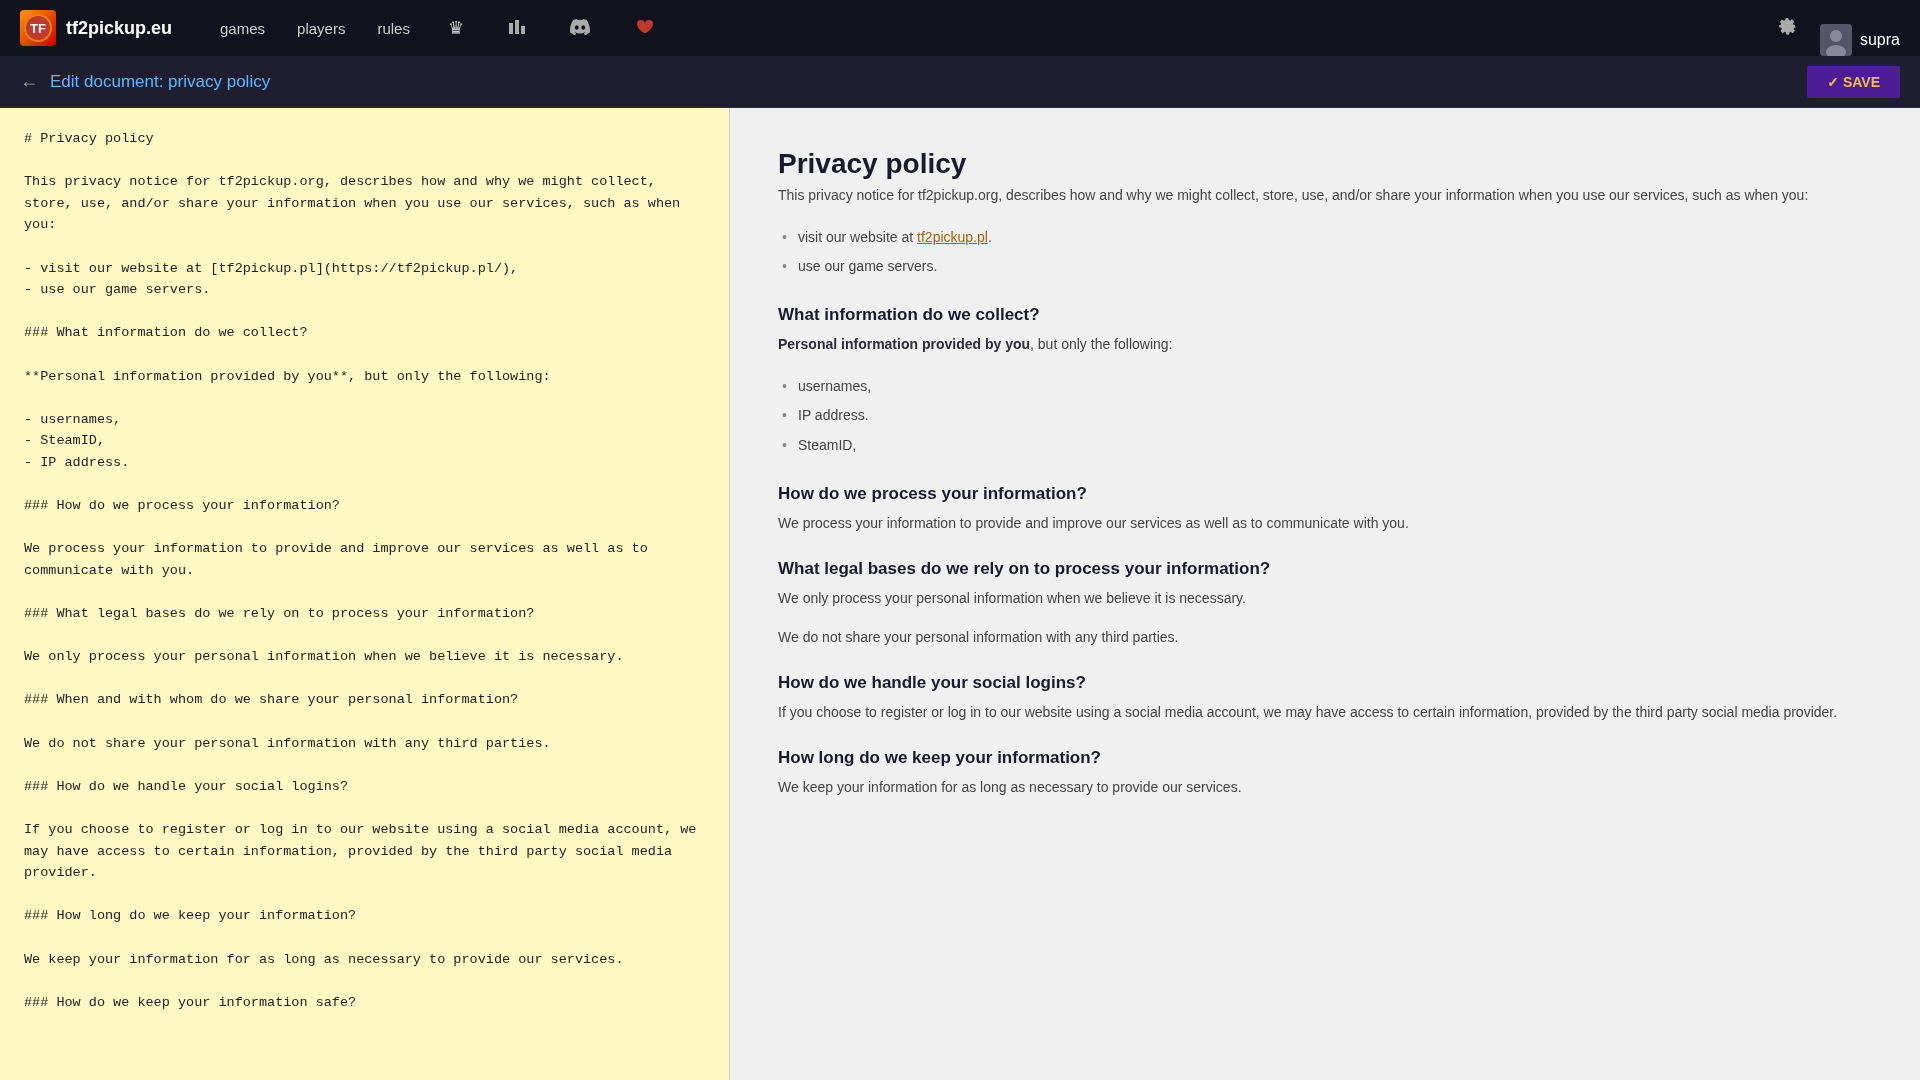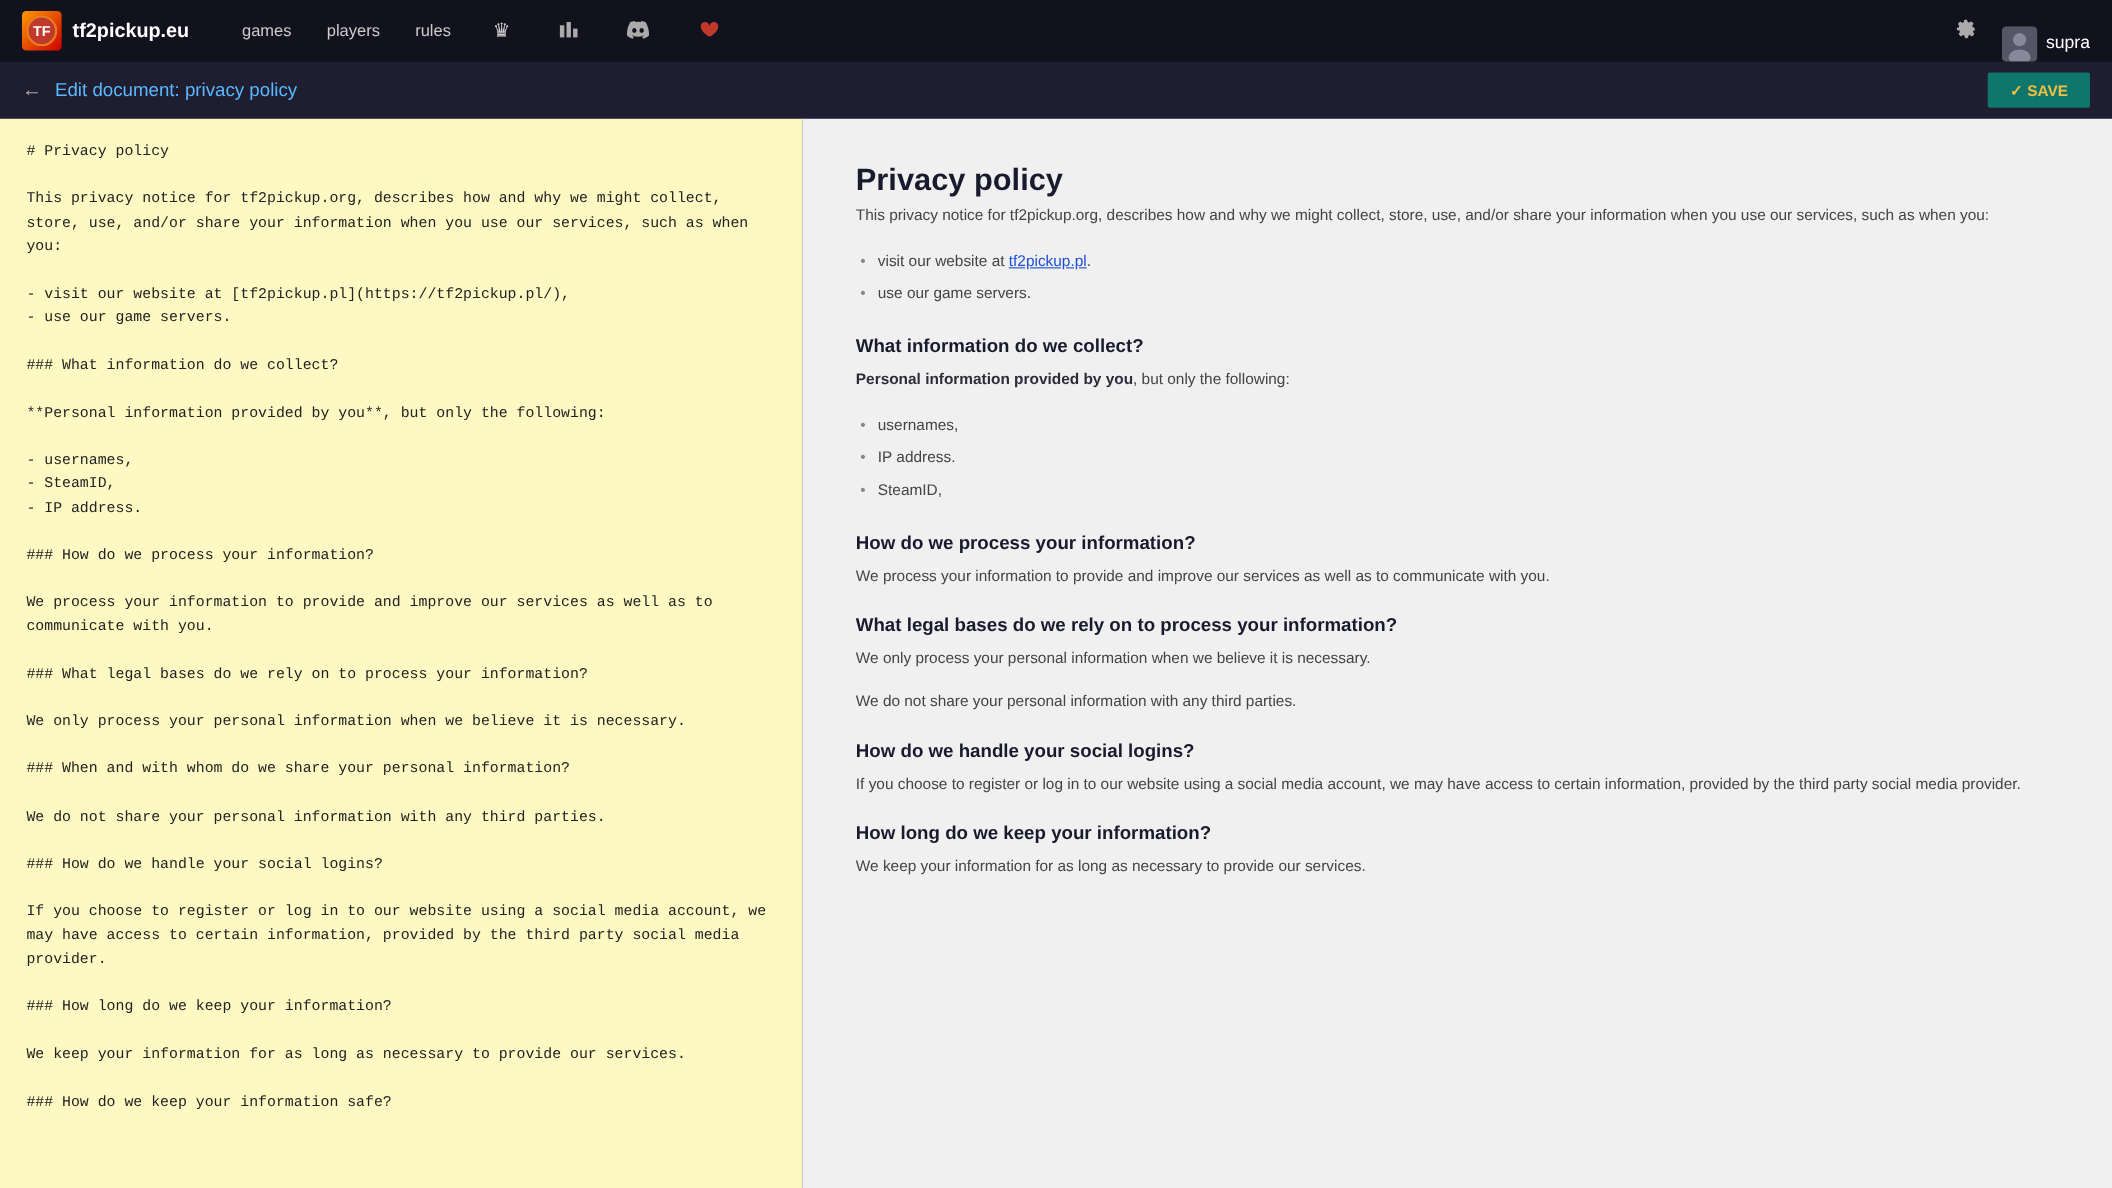--- a/index.html
+++ b/index.html
@@ -90,21 +90,21 @@
       font-size: 18px;
       cursor: pointer;
     }
     .sub-header-title {
       color: #5bb8ff;
       font-size: 17px;
       font-weight: 500;
     }
     .save-btn {
       margin-left: auto;
-      background: #0f766e;
+      background: #4c1d95;
       color: #f0c040;
       border: none;
       padding: 8px 20px;
       font-size: 14px;
       font-weight: 600;
       cursor: pointer;
       border-radius: 2px;
       display: flex;
       align-items: center;
       gap: 6px;
@@ -168,21 +168,21 @@
       position: relative;
       line-height: 1.65;
     }
     .preview-panel ul li::before {
       content: '•';
       position: absolute;
       left: 4px;
       color: #888;
     }
     .preview-panel a {
-      color: #1d4ed8;
+      color: #a16207;
       text-decoration: underline;
     }
     .preview-panel strong {
       font-weight: 700;
       color: #2c2c3a;
     }
 
     
     .editor-panel::-webkit-scrollbar,
     .preview-panel::-webkit-scrollbar { width: 6px; }

